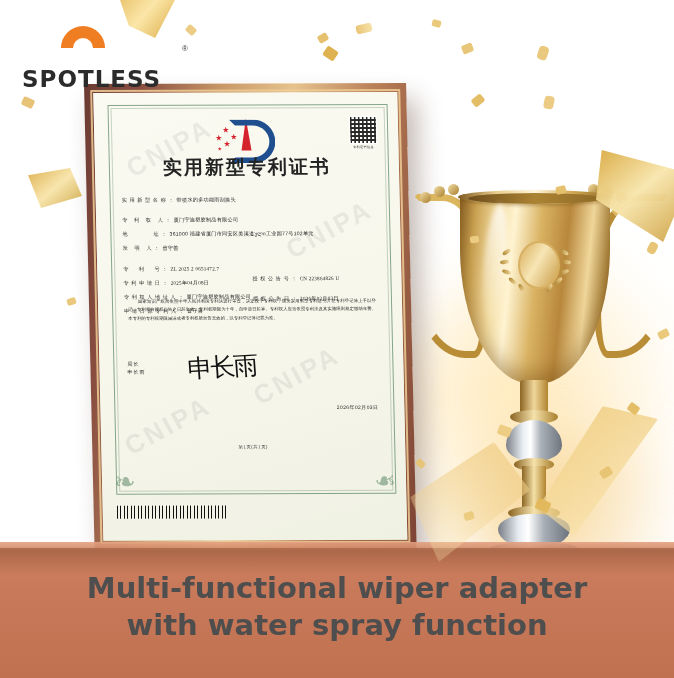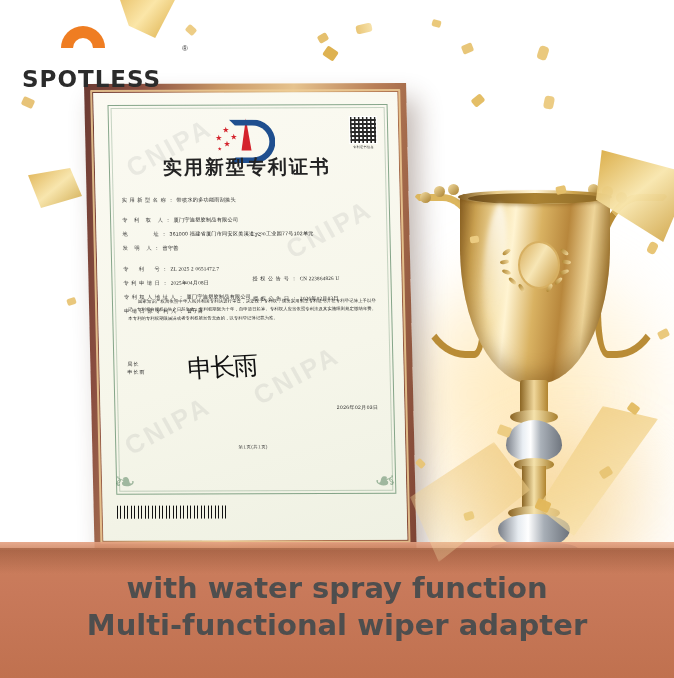--- a/index.html
+++ b/index.html
@@ -366,17 +366,17 @@
   <div class="cf" style="left:464px;top:512px;width:10px;height:8px;background:#eaca7c;transform:rotate(-16deg);"></div>
   <div class="cf" style="left:416px;top:460px;width:9px;height:7px;background:#e8c474;transform:rotate(44deg);"></div>
 
   <div id="logo">
     <div class="logo-arc"></div>
     <div class="logo-text">SPOTLESS</div>
     <div class="logo-reg">®</div>
   </div>
 
   <div id="subtitle">
+    <div>Multi-functional wiper adapter</div>
     <div>with water spray function</div>
-    <div>Multi-functional wiper adapter</div>
   </div>
 
 </div>
 
 </body></html>

